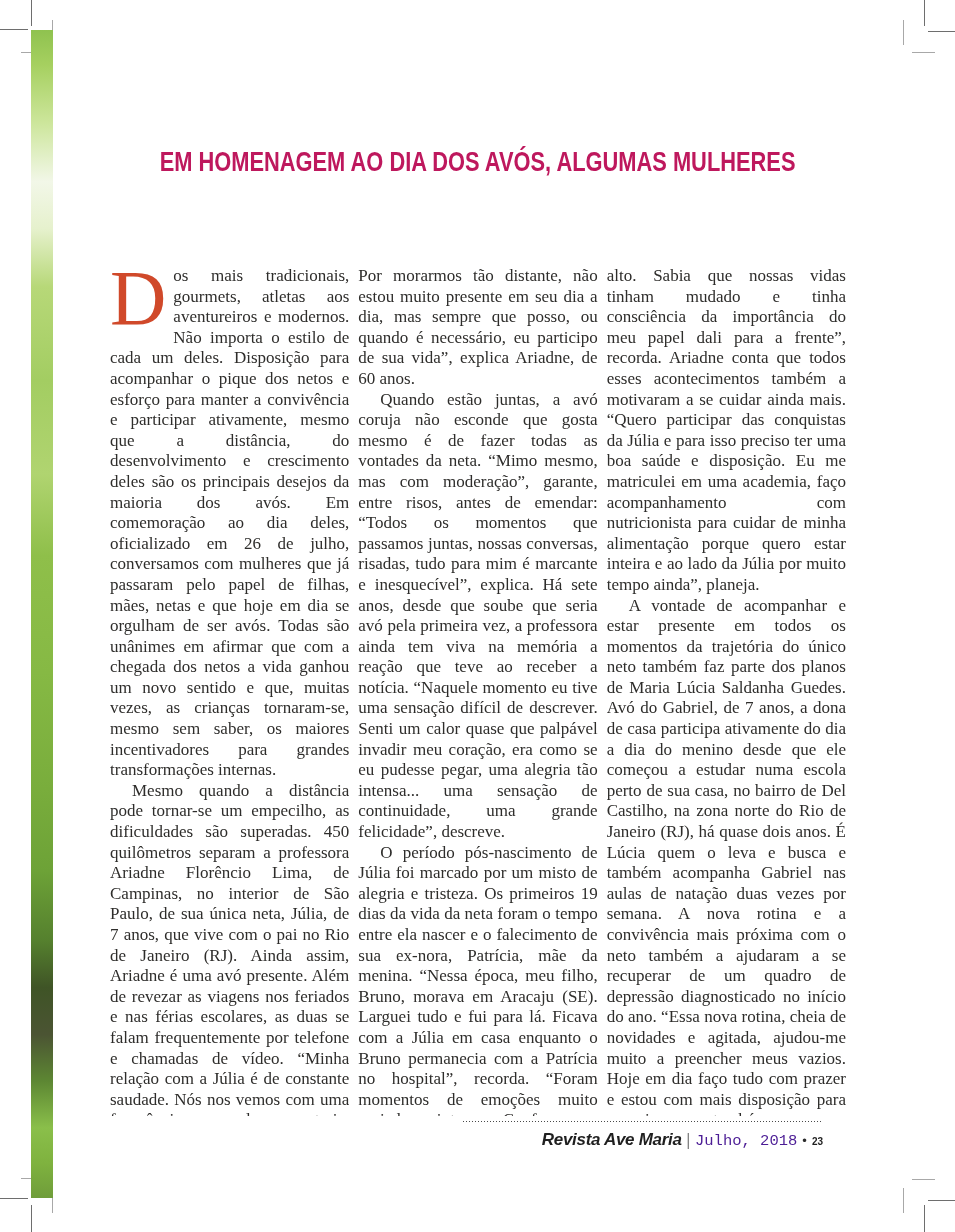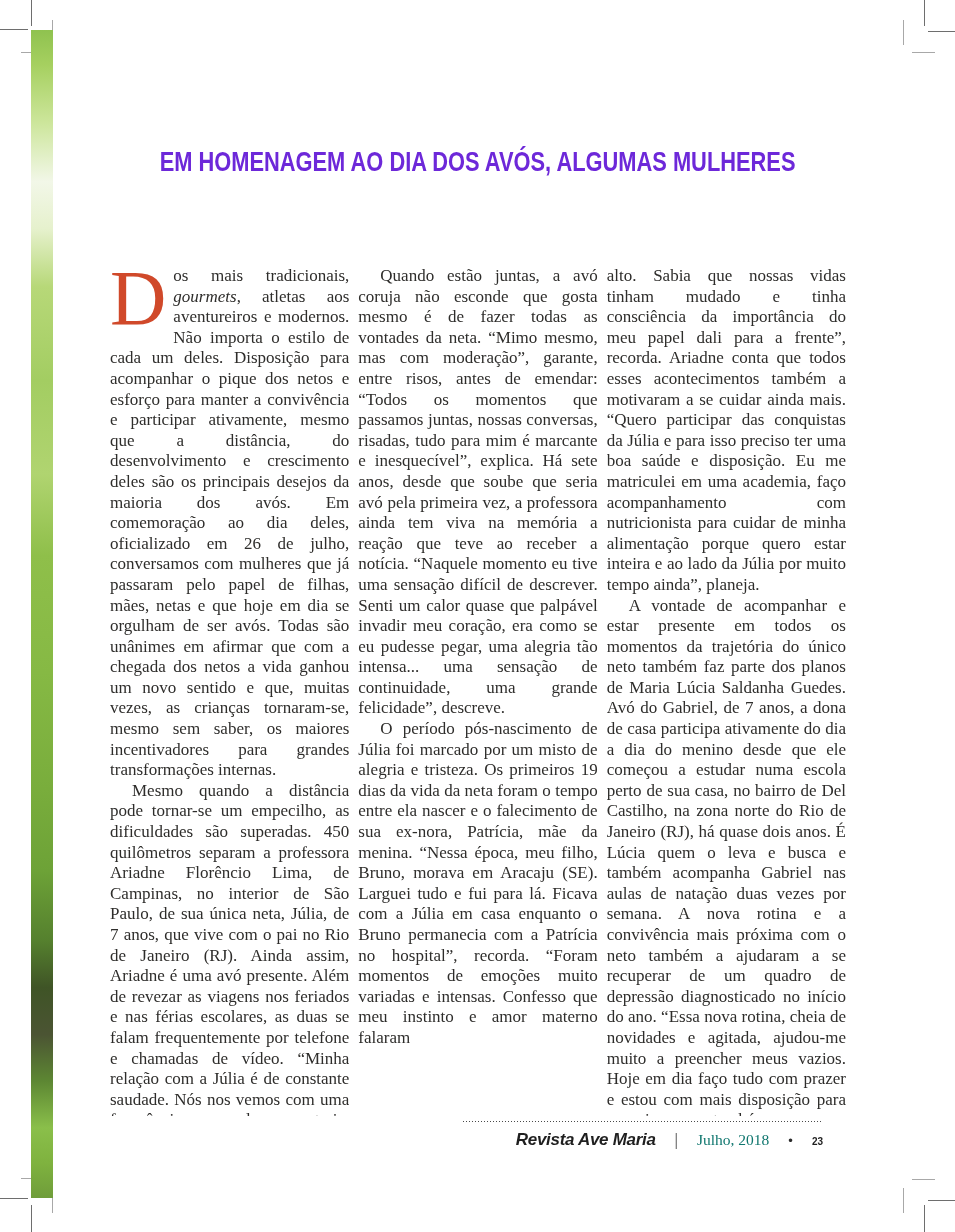--- a/index.html
+++ b/index.html
@@ -61,48 +61,48 @@
   .col{flex:1 1 0;overflow:hidden;}
   .para{
     margin:0;
     font-family:"Liberation Serif", serif;
     font-size:17px;line-height:20.6px;
     color:#2e2d2b;
     text-align:justify;
     hyphens:auto;-webkit-hyphens:auto;
   }
   .para.indent{text-indent:22px;}
-  .para .italic{font-style:italic;margin-top:12px;}
+  .para .italic{margin-top:12px;}
   .dropcap{
     float:left;
     font-family:"Liberation Serif", serif;
     font-size:78px;line-height:60px;
     padding:2px 7px 0 0;
     font-weight:400;
   }
   
   .footer{
     position:absolute;left:463px;top:1121px;width:360px;
   }
   .dotline{
     height:2px;width:100%;
     background-image:repeating-linear-gradient(90deg,#4a4a4a 0 1px,transparent 1px 3px);
     background-size:3px 1px;background-repeat:repeat-x;background-position:0 0;
   }
   .footer-row{
     display:flex;justify-content:flex-end;align-items:baseline;
-    gap:19px;padding-top:7px;
+    gap:5px;padding-top:7px;
   }
   .mag-name{
     font-family:"Liberation Sans", sans-serif;
     font-style:italic;font-weight:700;font-size:17px;color:#1f1f1f;
     letter-spacing:-0.3px;
   }
   .footer-sep{font-family:"Liberation Serif", serif;font-size:17px;color:#3c3c3c;font-weight:400;}
-  .issue-date{font-family:Liberation Serif, serif;font-size:15.5px;color:#0f766e;}
+  .issue-date{font-family:Liberation Mono, monospace;font-size:15.5px;color:#4c1d95;}
   .footer-bullet{font-family:"Liberation Sans", sans-serif;font-size:13px;color:#2b2b2b;}
   .page-number{font-family:"Liberation Sans", sans-serif;font-weight:700;font-size:10px;color:#1f1f1f;}
 </style>
 </head>
 <body>
 
 <div class="page">
 
   <div class="cm cm1"></div>
   <div class="cm cm2"></div>
@@ -116,32 +116,33 @@
   <div class="cm cm10"></div>
   <div class="cm light cm11"></div>
   <div class="cm cm12"></div>
   <div class="cm light cm13"></div>
   <div class="cm light cm14"></div>
   <div class="cm cm15"></div>
   <div class="cm cm16"></div>
 
   <div class="photo-strip"></div>
 
-  <h1 class="headline" style="color: #6d28d9;">
+  <h1 class="headline" style="color: #be185d;">
       <div class="hl-line">
         <span class="hl-text">EM HOMENAGEM AO DIA DOS AVÓS, ALGUMAS MULHERES</span>
       </div>
     </h1>
 
   <div class="columns">
       <div class="col">
         <p class="para" lang="pt-BR"><span class="dropcap" style="color: rgb(208, 73, 42);">D</span><span>os mais tradicionais, </span><span class="italic">gourmets</span><span>, atletas aos aventureiros e modernos. Não importa o estilo de cada um deles. Disposição para acompanhar o pique dos netos e esforço para manter a convivência e participar ativamente, mesmo que a distância, do desenvolvimento e crescimento deles são os principais desejos da maioria dos avós. Em comemoração ao dia deles, oficializado em 26 de julho, conversamos com mulheres que já passaram pelo papel de filhas, mães, netas e que hoje em dia se orgulham de ser avós. Todas são unânimes em afirmar que com a chegada dos netos a vida ganhou um novo sentido e que, muitas vezes, as crianças tornaram-se, mesmo sem saber, os maiores incentivadores para grandes transformações internas.</span></p>
         <p class="para indent" lang="pt-BR"><span>Mesmo quando a distância pode tornar-se um empecilho, as dificuldades são superadas. 450 quilômetros separam a professora Ariadne Florêncio Lima, de Campinas, no interior de São Paulo, de sua única neta, Júlia, de 7 anos, que vive com o pai no Rio de Janeiro (RJ). Ainda assim, Ariadne é uma avó presente. Além de revezar as viagens nos feriados e nas férias escolares, as duas se falam frequentemente por telefone e chamadas de vídeo. “Minha relação com a Júlia é de constante saudade. Nós nos vemos com uma frequência menor do eu gostaria, mas mesmo assim estamos juntas de coração.</span></p>
       </div>
       <div class="col">
+        <p class="para" lang="pt-BR"><span>Por morarmos tão distante, não estou muito presente em seu dia a dia, mas sempre que posso, ou quando é necessário, eu participo de sua vida”, explica Ariadne, de 60 anos.</span></p>
         <p class="para indent" lang="pt-BR"><span>Quando estão juntas, a avó coruja não esconde que gosta mesmo é de fazer todas as vontades da neta. “Mimo mesmo, mas com moderação”, garante, entre risos, antes de emendar: “Todos os momentos que passamos juntas, nossas conversas, risadas, tudo para mim é marcante e inesquecível”, explica. Há sete anos, desde que soube que seria avó pela primeira vez, a professora ainda tem viva na memória a reação que teve ao receber a notícia. “Naquele momento eu tive uma sensação difícil de descrever. Senti um calor quase que palpável invadir meu coração, era como se eu pudesse pegar, uma alegria tão intensa... uma sensação de continuidade, uma grande felicidade”, descreve.</span></p>
         <p class="para indent" lang="pt-BR"><span>O período pós-nascimento de Júlia foi marcado por um misto de alegria e tristeza. Os primeiros 19 dias da vida da neta foram o tempo entre ela nascer e o falecimento de sua ex-nora, Patrícia, mãe da menina. “Nessa época, meu filho, Bruno, morava em Aracaju (SE). Larguei tudo e fui para lá. Ficava com a Júlia em casa enquanto o Bruno permanecia com a Patrícia no hospital”, recorda. “Foram momentos de emoções muito variadas e intensas. Confesso que meu instinto e amor materno falaram</span></p>
       </div>
       <div class="col">
         <p class="para" lang="pt-BR"><span>alto. Sabia que nossas vidas tinham mudado e tinha consciência da importância do meu papel dali para a frente”, recorda. Ariadne conta que todos esses acontecimentos também a motivaram a se cuidar ainda mais. “Quero participar das conquistas da Júlia e para isso preciso ter uma boa saúde e disposição. Eu me matriculei em uma academia, faço acompanhamento com nutricionista para cuidar de minha alimentação porque quero estar inteira e ao lado da Júlia por muito tempo ainda”, planeja.</span></p>
         <p class="para indent" lang="pt-BR"><span>A vontade de acompanhar e estar presente em todos os momentos da trajetória do único neto também faz parte dos planos de Maria Lúcia Saldanha Guedes. Avó do Gabriel, de 7 anos, a dona de casa participa ativamente do dia a dia do menino desde que ele começou a estudar numa escola perto de sua casa, no bairro de Del Castilho, na zona norte do Rio de Janeiro (RJ), há quase dois anos. É Lúcia quem o leva e busca e também acompanha Gabriel nas aulas de natação duas vezes por semana. A nova rotina e a convivência mais próxima com o neto também a ajudaram a se recuperar de um quadro de depressão diagnosticado no início do ano. “Essa nova rotina, cheia de novidades e agitada, ajudou-me muito a preencher meus vazios. Hoje em dia faço tudo com prazer e estou com mais disposição para organizar também meus compromissos pessoais”, diz a carioca de 68 anos.</span></p>
       </div>
     </div>
 
   <div class="footer">

